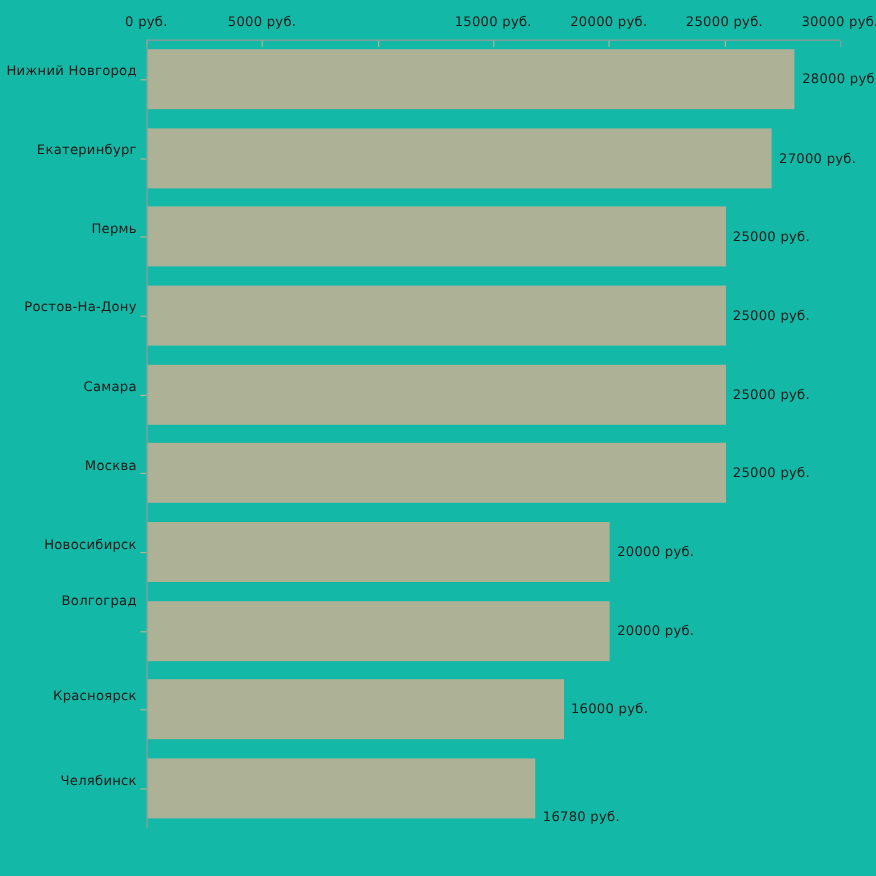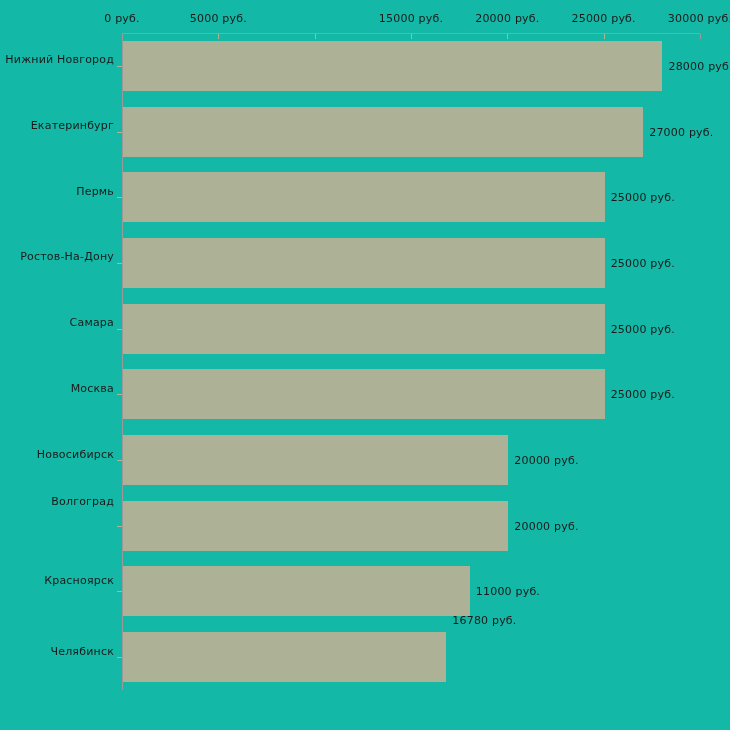--- a/index.html
+++ b/index.html
@@ -180,18 +180,18 @@
       <div class="bar-value" style="left: 610.667px; top: 262.95px;">25000 руб.</div>
       <div class="bar" title="Самара — 25000 руб." style="left: 123px; top: 303.65px; width: 481.667px; height: 50px; background: rgb(173, 178, 150);"></div>
       <div class="bar-value" style="left: 610.667px; top: 328.65px;">25000 руб.</div>
       <div class="bar" title="Москва — 25000 руб." style="left: 123px; top: 369.35px; width: 481.667px; height: 50px; background: rgb(173, 178, 150);"></div>
       <div class="bar-value" style="left: 610.667px; top: 394.35px;">25000 руб.</div>
       <div class="bar" title="Новосибирск — 20000 руб." style="left: 123px; top: 435.05px; width: 385.333px; height: 50px; background: rgb(173, 178, 150);"></div>
       <div class="bar-value" style="left: 514.333px; top: 460.05px;">20000 руб.</div>
       <div class="bar" title="Волгоград — 20000 руб." style="left: 123px; top: 500.75px; width: 385.333px; height: 50px; background: rgb(173, 178, 150);"></div>
       <div class="bar-value" style="left: 514.333px; top: 525.75px;">20000 руб.</div>
       <div class="bar" title="Красноярск — 18000 руб." style="left: 123px; top: 566.45px; width: 346.8px; height: 50px; background: rgb(173, 178, 150);"></div>
-      <div class="bar-value" style="left: 475.8px; top: 591.45px;">11000 руб.</div>
+      <div class="bar-value" style="left: 475.8px; top: 591.45px;">16000 руб.</div>
       <div class="bar" title="Челябинск — 16780 руб." style="left: 123px; top: 632.15px; width: 323.295px; height: 50px; background: rgb(173, 178, 150);"></div>
-      <div class="bar-value" style="left: 452.295px; top: 620px;">16780 руб.</div>
+      <div class="bar-value" style="left: 452.295px; top: 681px;">16780 руб.</div>
     </div>
 
 </div>
 
 </body></html>

